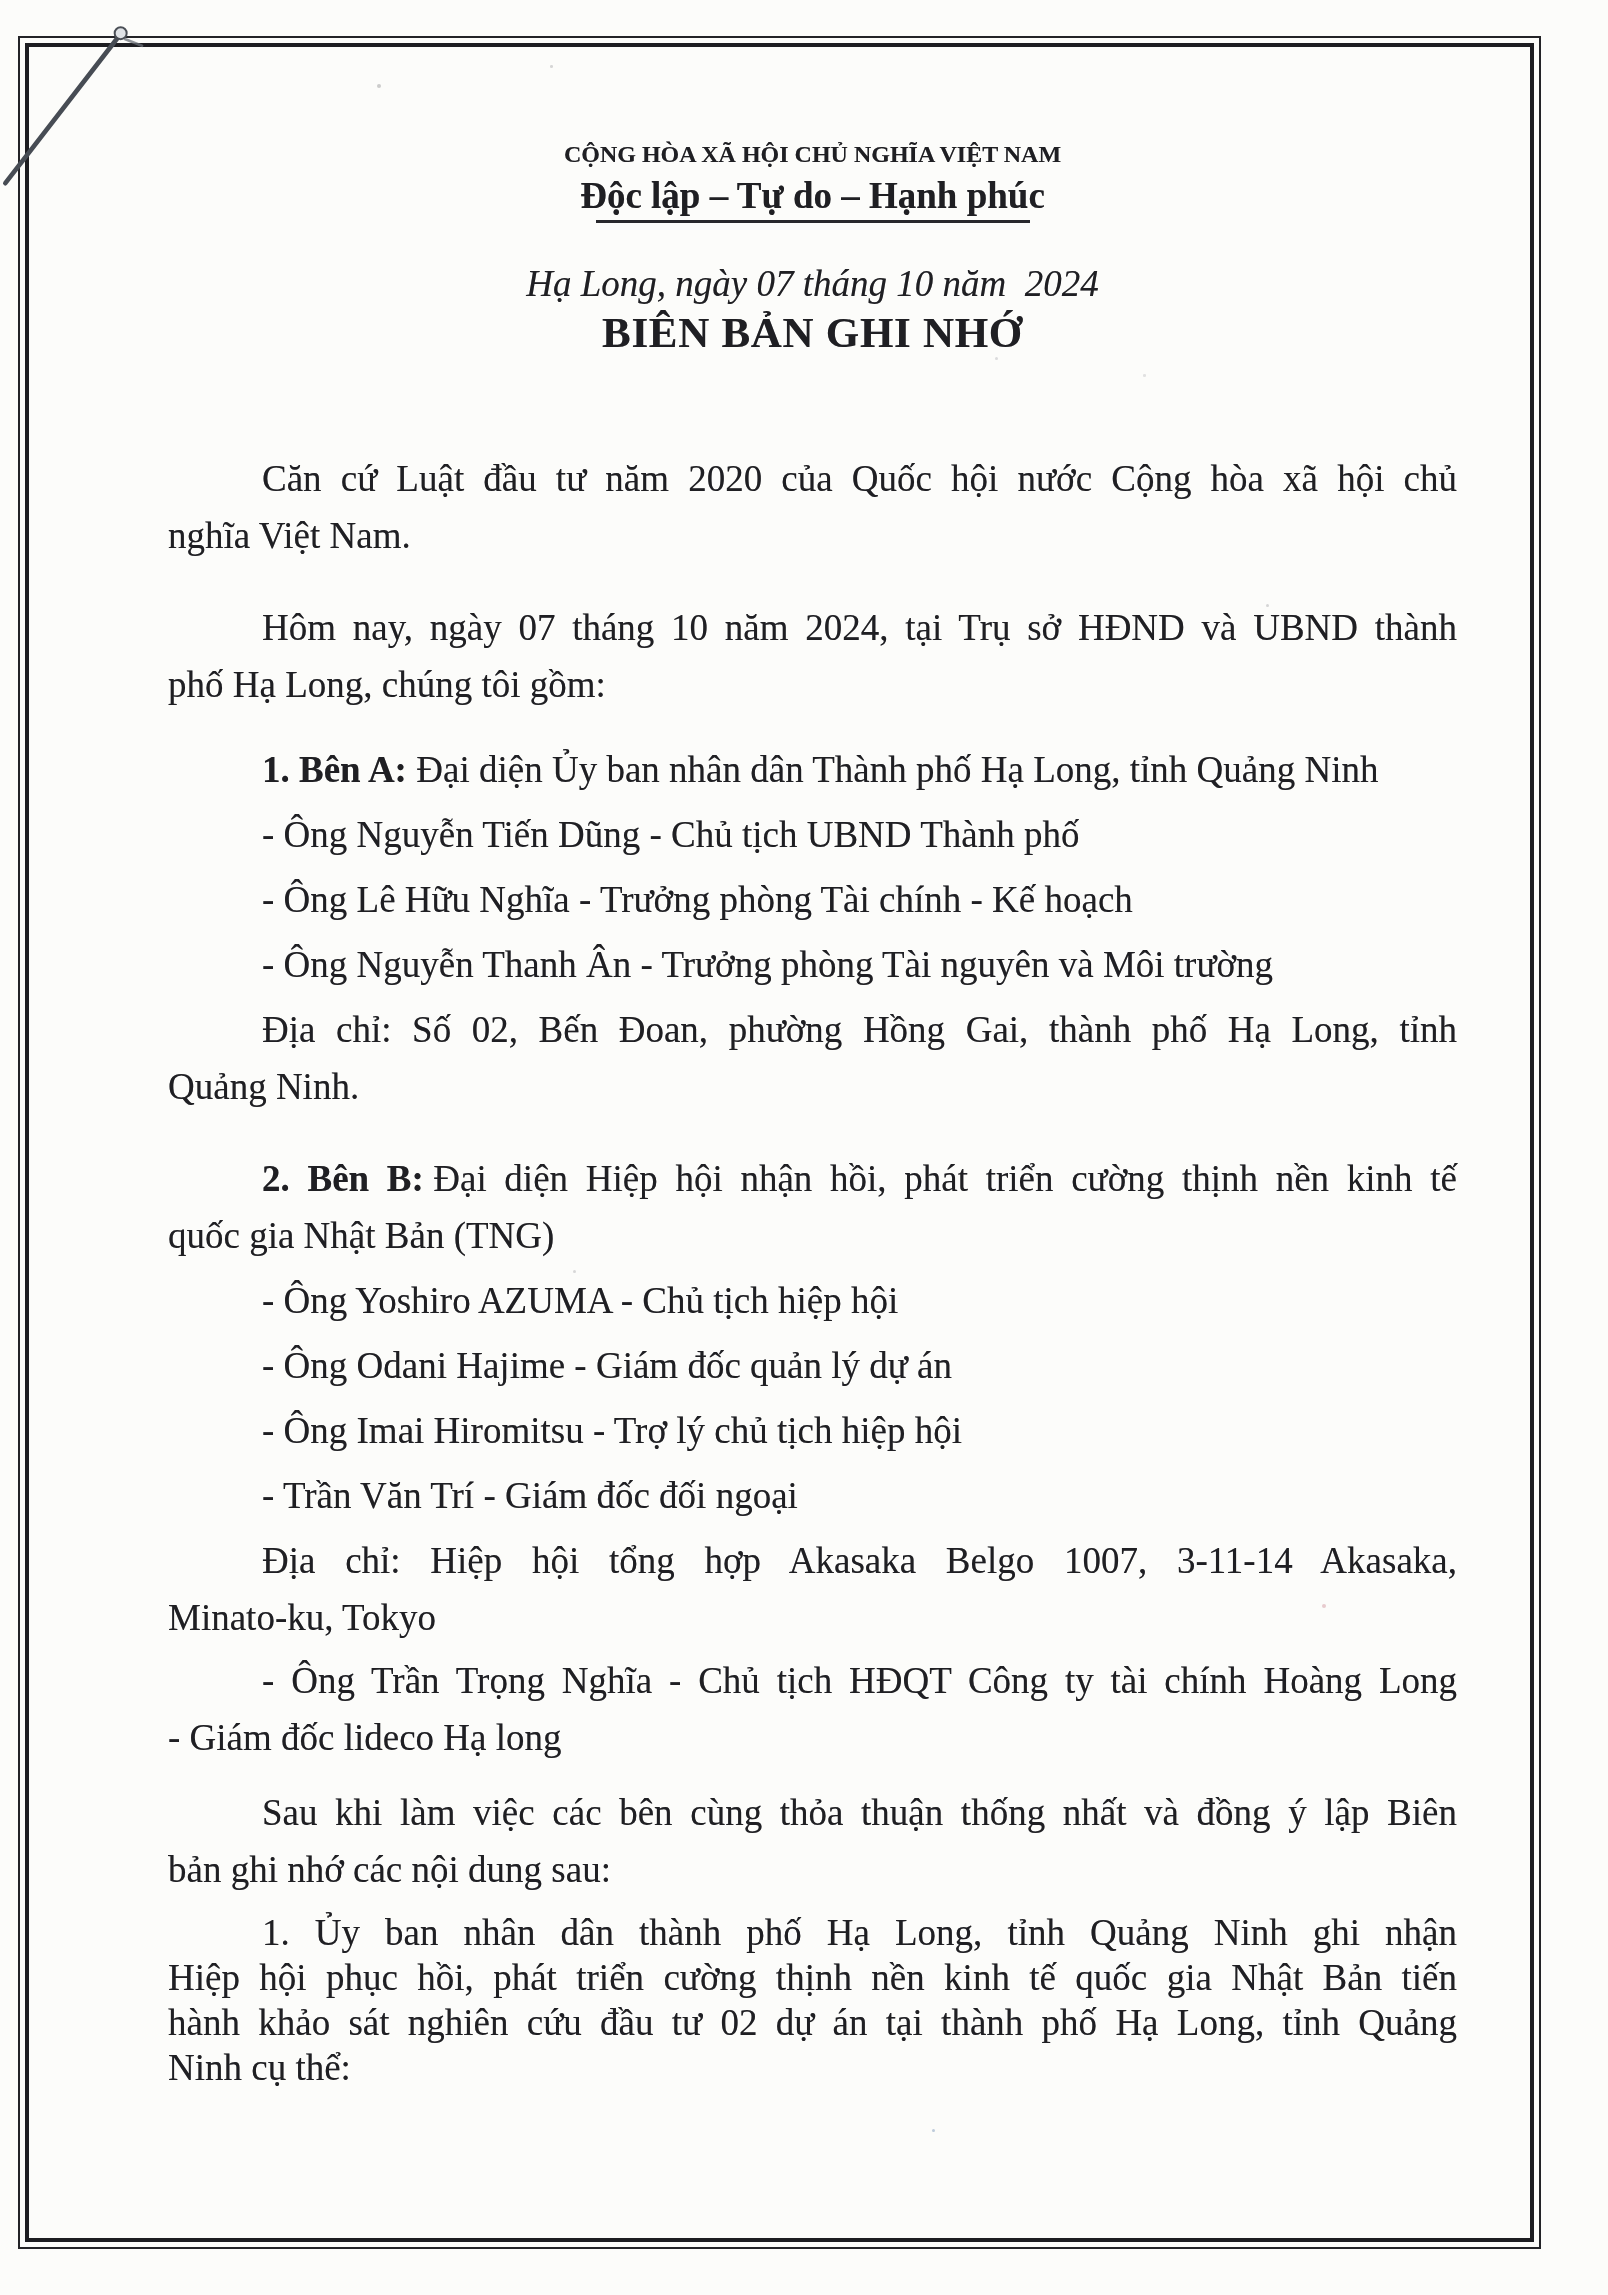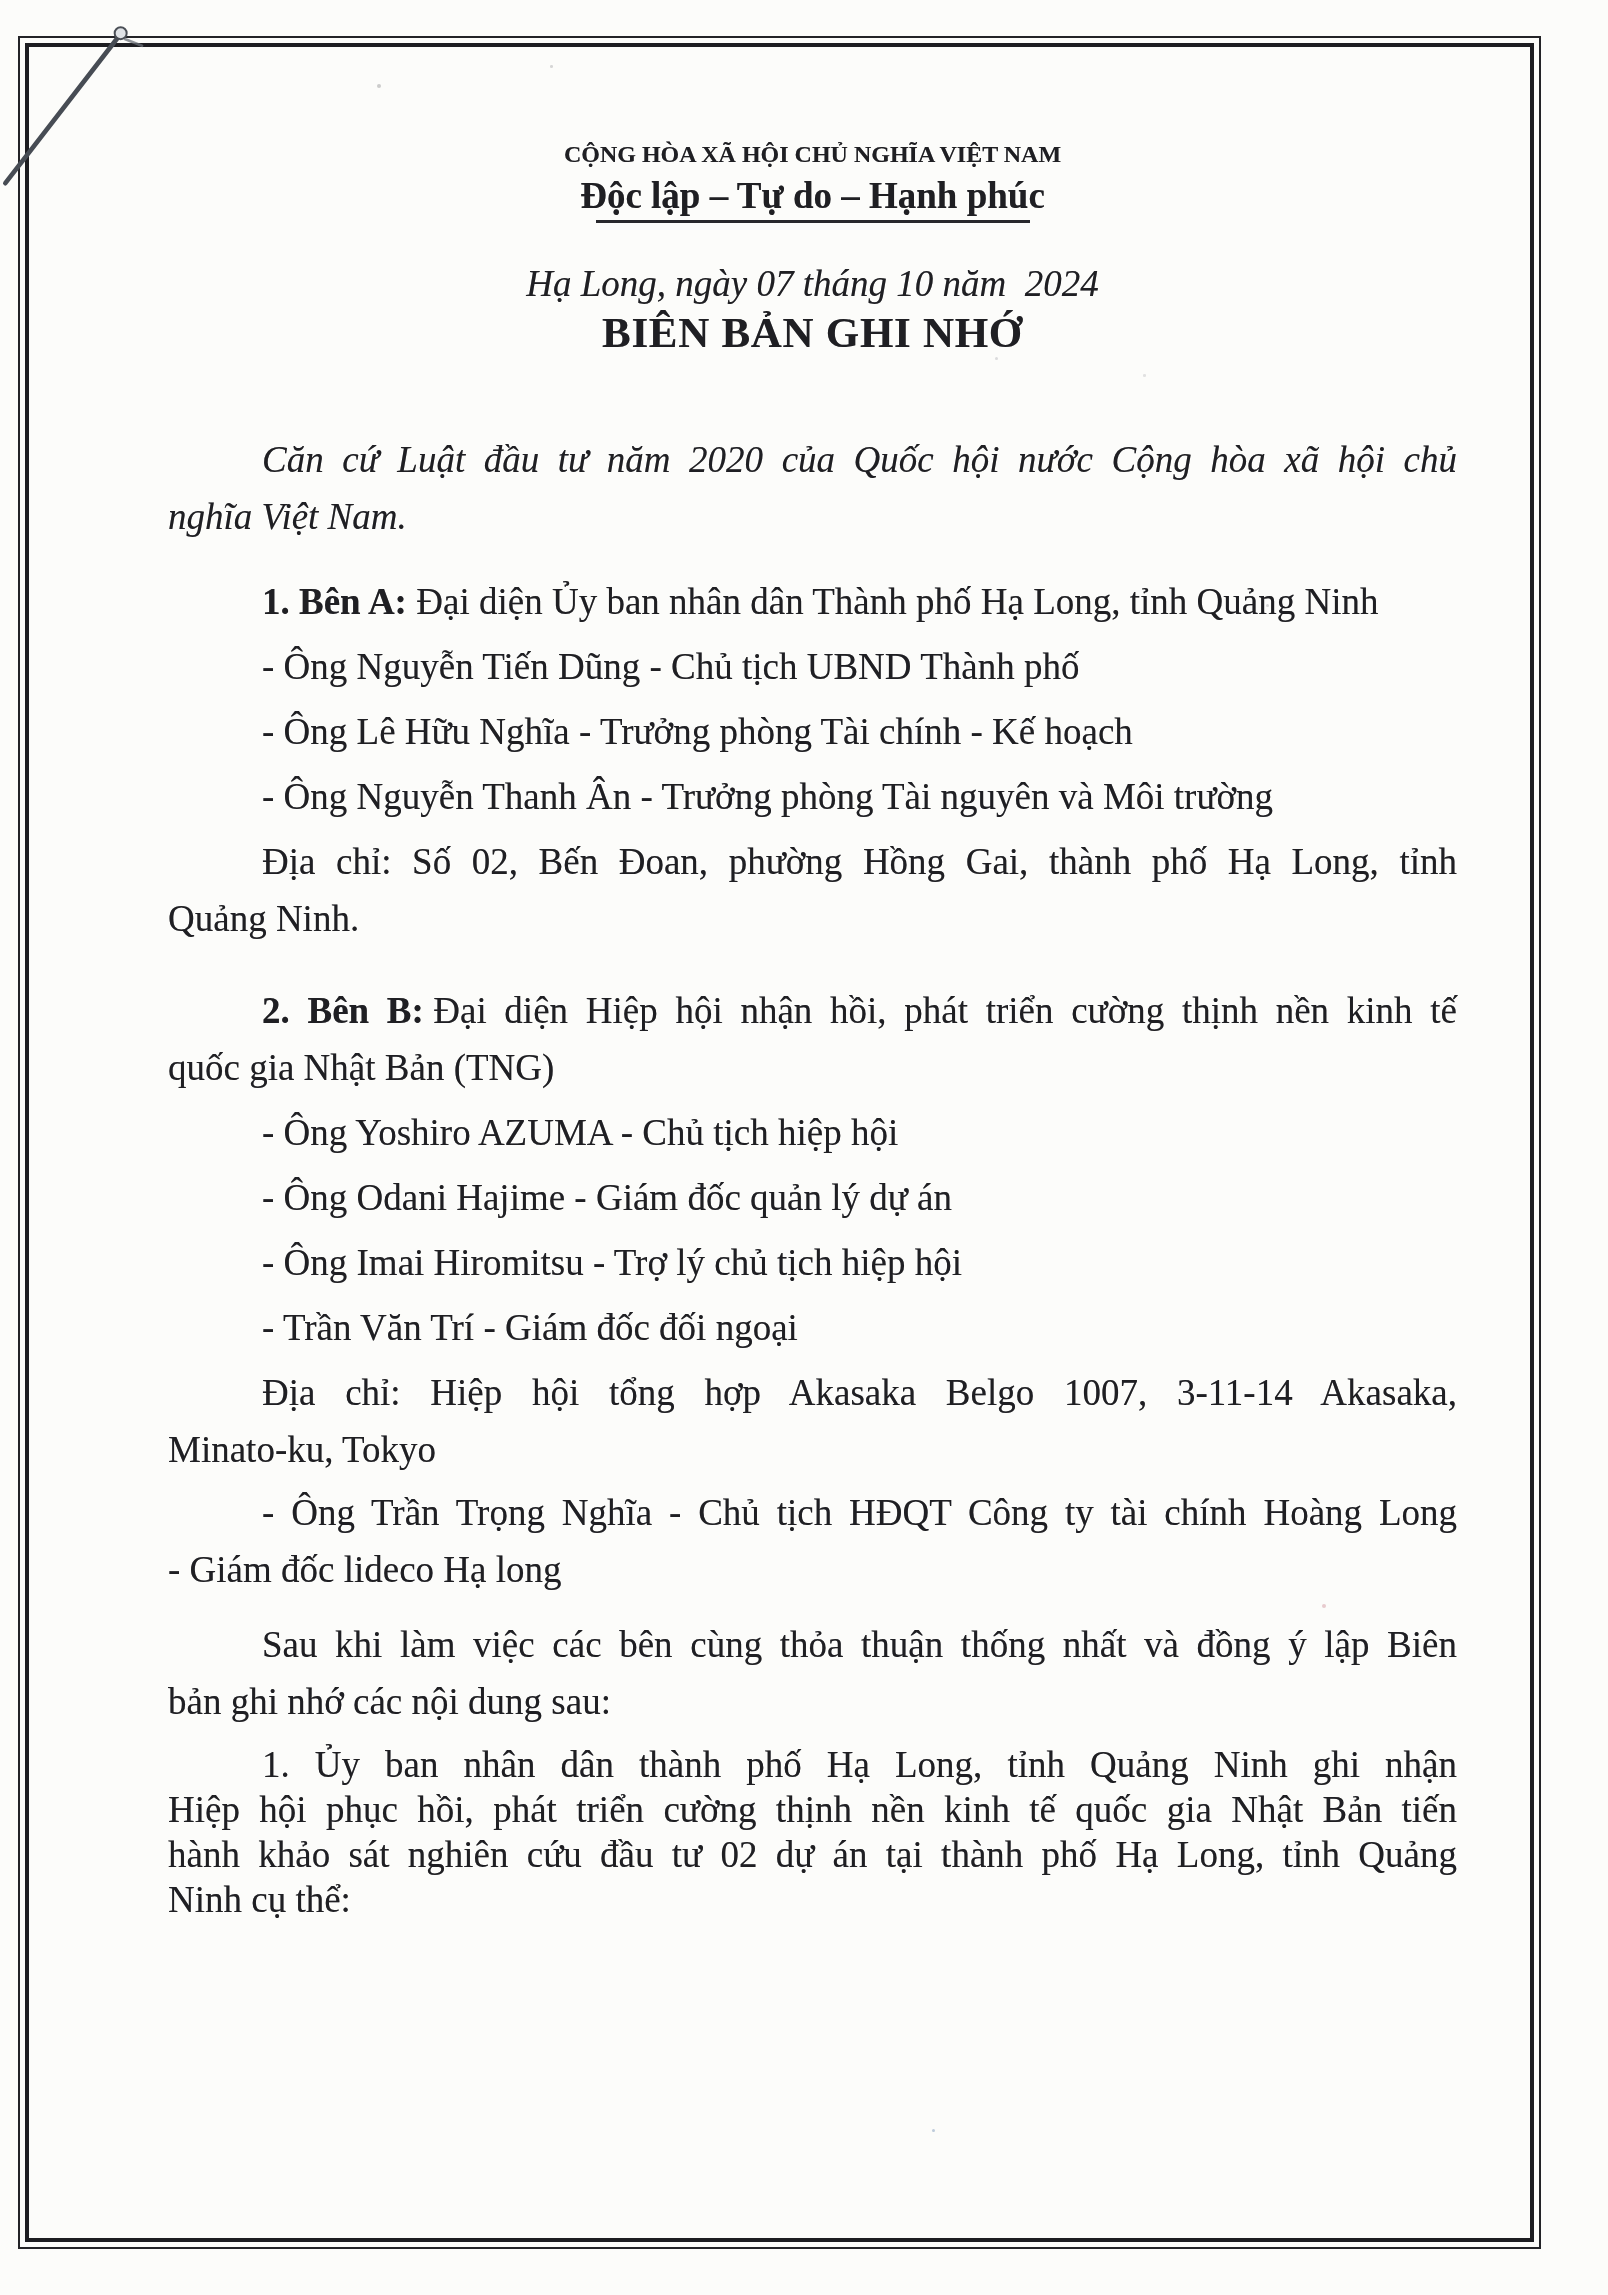--- a/index.html
+++ b/index.html
@@ -36,21 +36,21 @@
   }
   .country  { font-weight: bold; font-size: 24px; line-height: 41px; text-align: center; }
   .motto    { font-weight: bold; font-size: 37px; line-height: 41px; text-align: center; }
   .motto-underline { width: 434px; height: 3.3px; background: #28282c; margin: 4px auto 0 auto; }
   .dateline { margin-top: 37px; text-align: center; font-style: italic; font-size: 37px; line-height: 47px; }
   .title    { text-align: center; font-weight: bold; font-size: 43px; line-height: 52px; letter-spacing: 0.7px; }
   .ln  { text-align: justify; }
   .j   { text-align-last: justify; }
   .ind { padding-left: 94px; }
   .lbl { font-weight: bold; margin-right: 9.4px; }
-  .preamble  { margin-top: 72px; font-style: italic; }
+  .preamble  { margin-top: 91px; }
   .opening   { margin-top: 35px; }
   .heading-a { margin-top: 28px; }
   .member    { margin-top: 8px; padding-left: 94px; }
   .address-a { margin-top: 8px; }
   .heading-b { margin-top: 35px; }
   .address-b { margin-top: 8px; }
   .chairman  { margin-top: 5.3px; }
   .agreement { margin-top: 18.7px; }
   .item1     { margin-top: 12px; }
   .item1 .ln { line-height: 45px; }
@@ -89,20 +89,24 @@
 
     <div class="dateline">Hạ Long, ngày 07 tháng 10 năm&nbsp; 2024</div>
 
     <h1 class="title">BIÊN BẢN GHI NHỚ</h1>
 
     <section class="preamble">
       <div class="ln j ind">Căn cứ Luật đầu tư năm 2020 của Quốc hội nước Cộng hòa xã hội chủ</div>
       <div class="ln">nghĩa Việt Nam.</div>
     </section>
 
+    <section class="opening">
+      <div class="ln j ind">Hôm nay, ngày 07 tháng 10 năm 2024, tại Trụ sở HĐND và UBND thành</div>
+      <div class="ln">phố Hạ Long, chúng tôi gồm:</div>
+    </section>
 
     <section class="heading-a ind">
       <b class="lbl">1. Bên A:</b><span>Đại diện Ủy ban nhân dân Thành phố Hạ Long, tỉnh Quảng Ninh</span>
     </section>
 
     <div class="member">- Ông Nguyễn Tiến Dũng - Chủ tịch UBND Thành phố</div>
     <div class="member">- Ông Lê Hữu Nghĩa - Trưởng phòng Tài chính - Kế hoạch</div>
     <div class="member">- Ông Nguyễn Thanh Ân - Trưởng phòng Tài nguyên và Môi trường</div>
 
     <section class="address-a">

